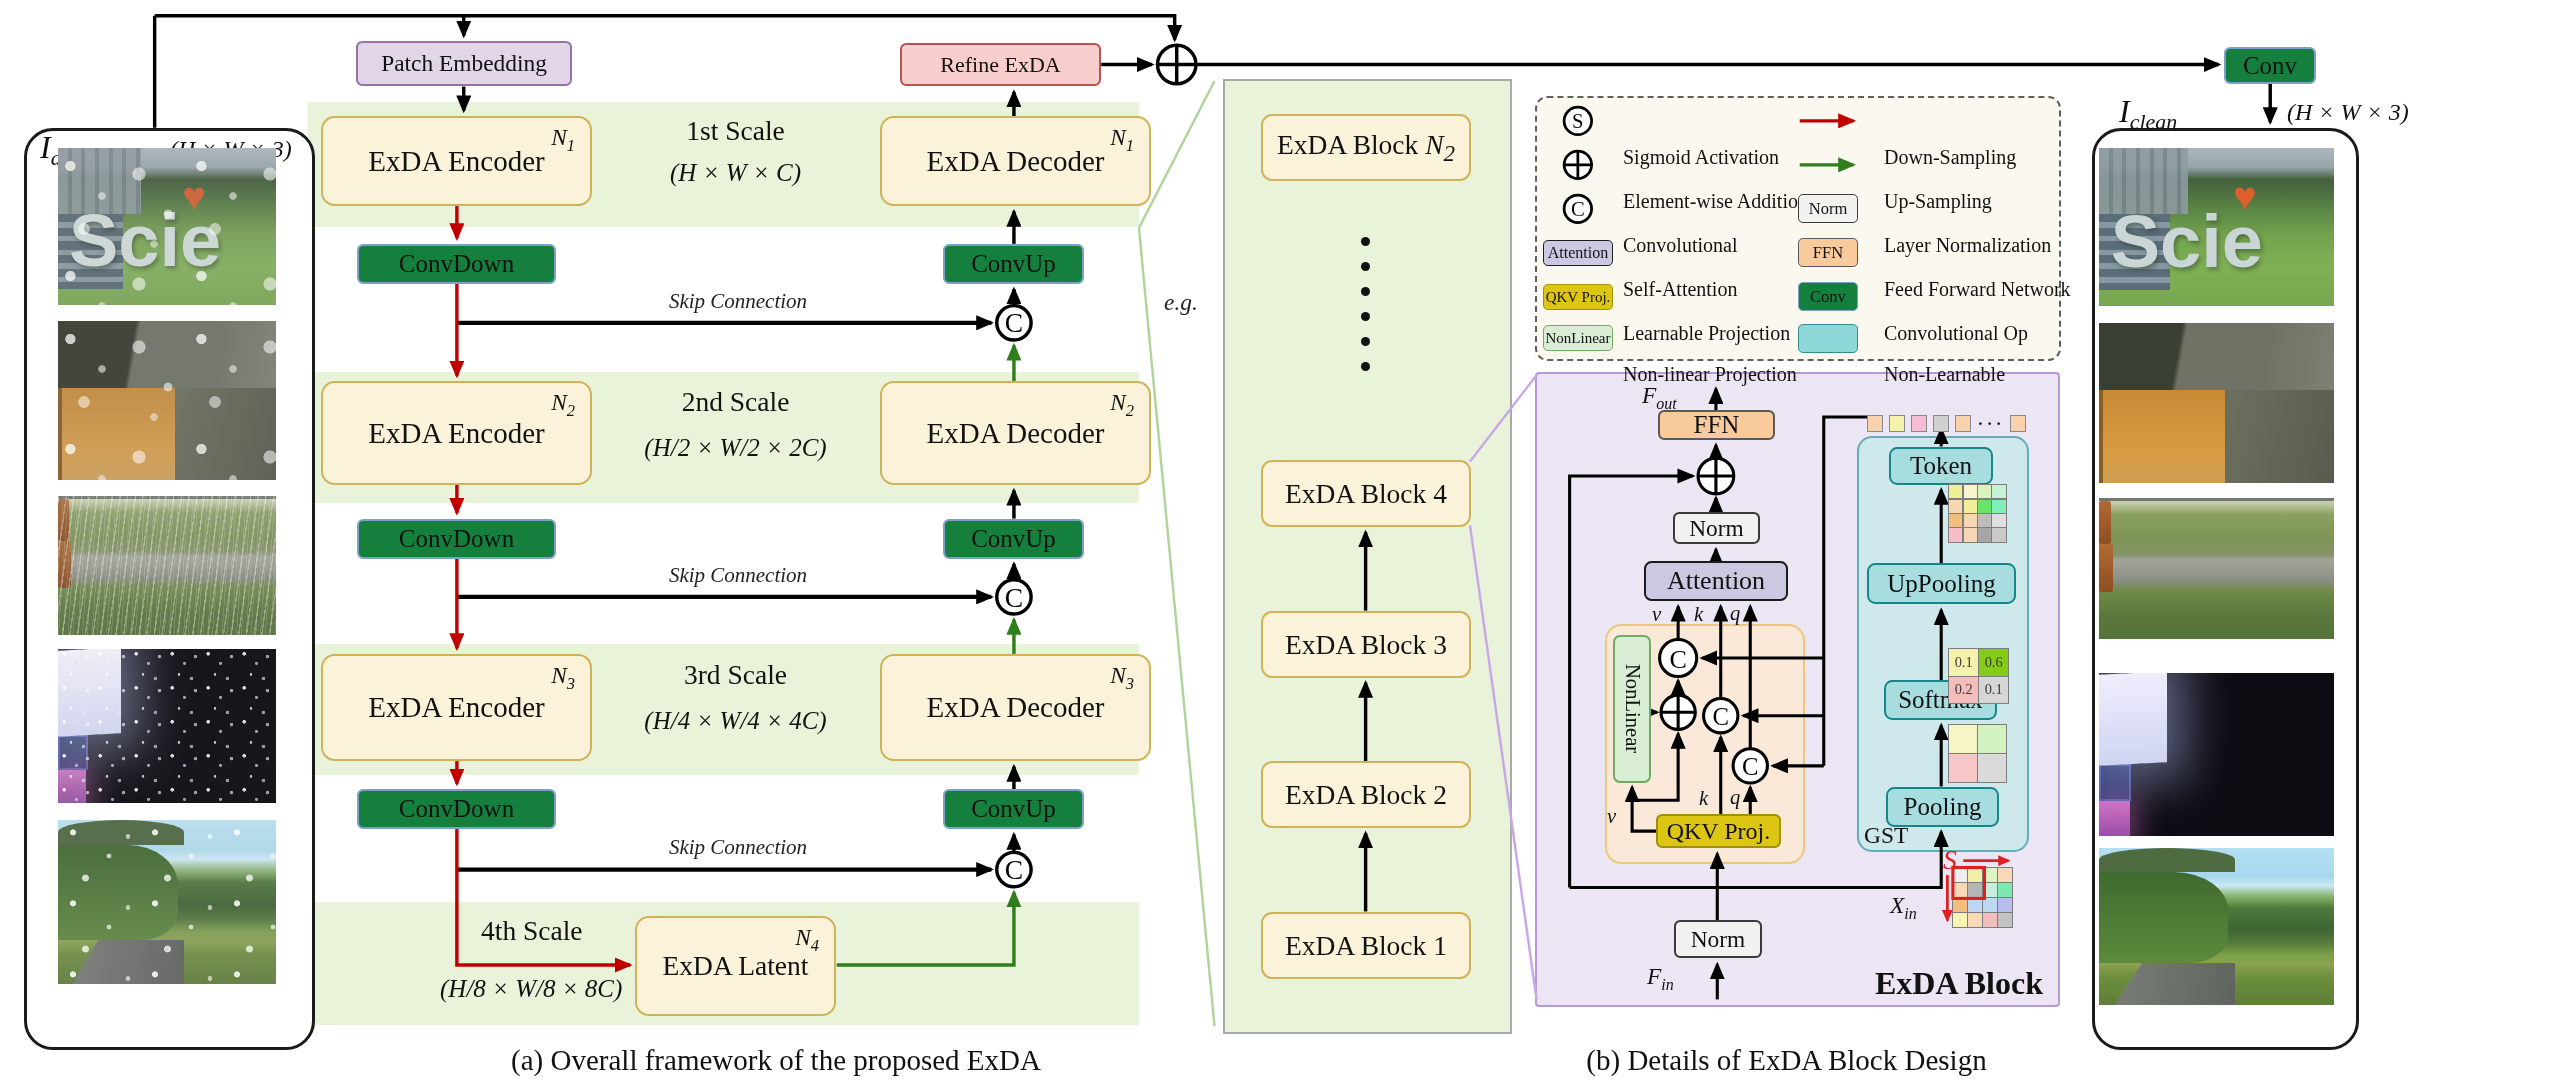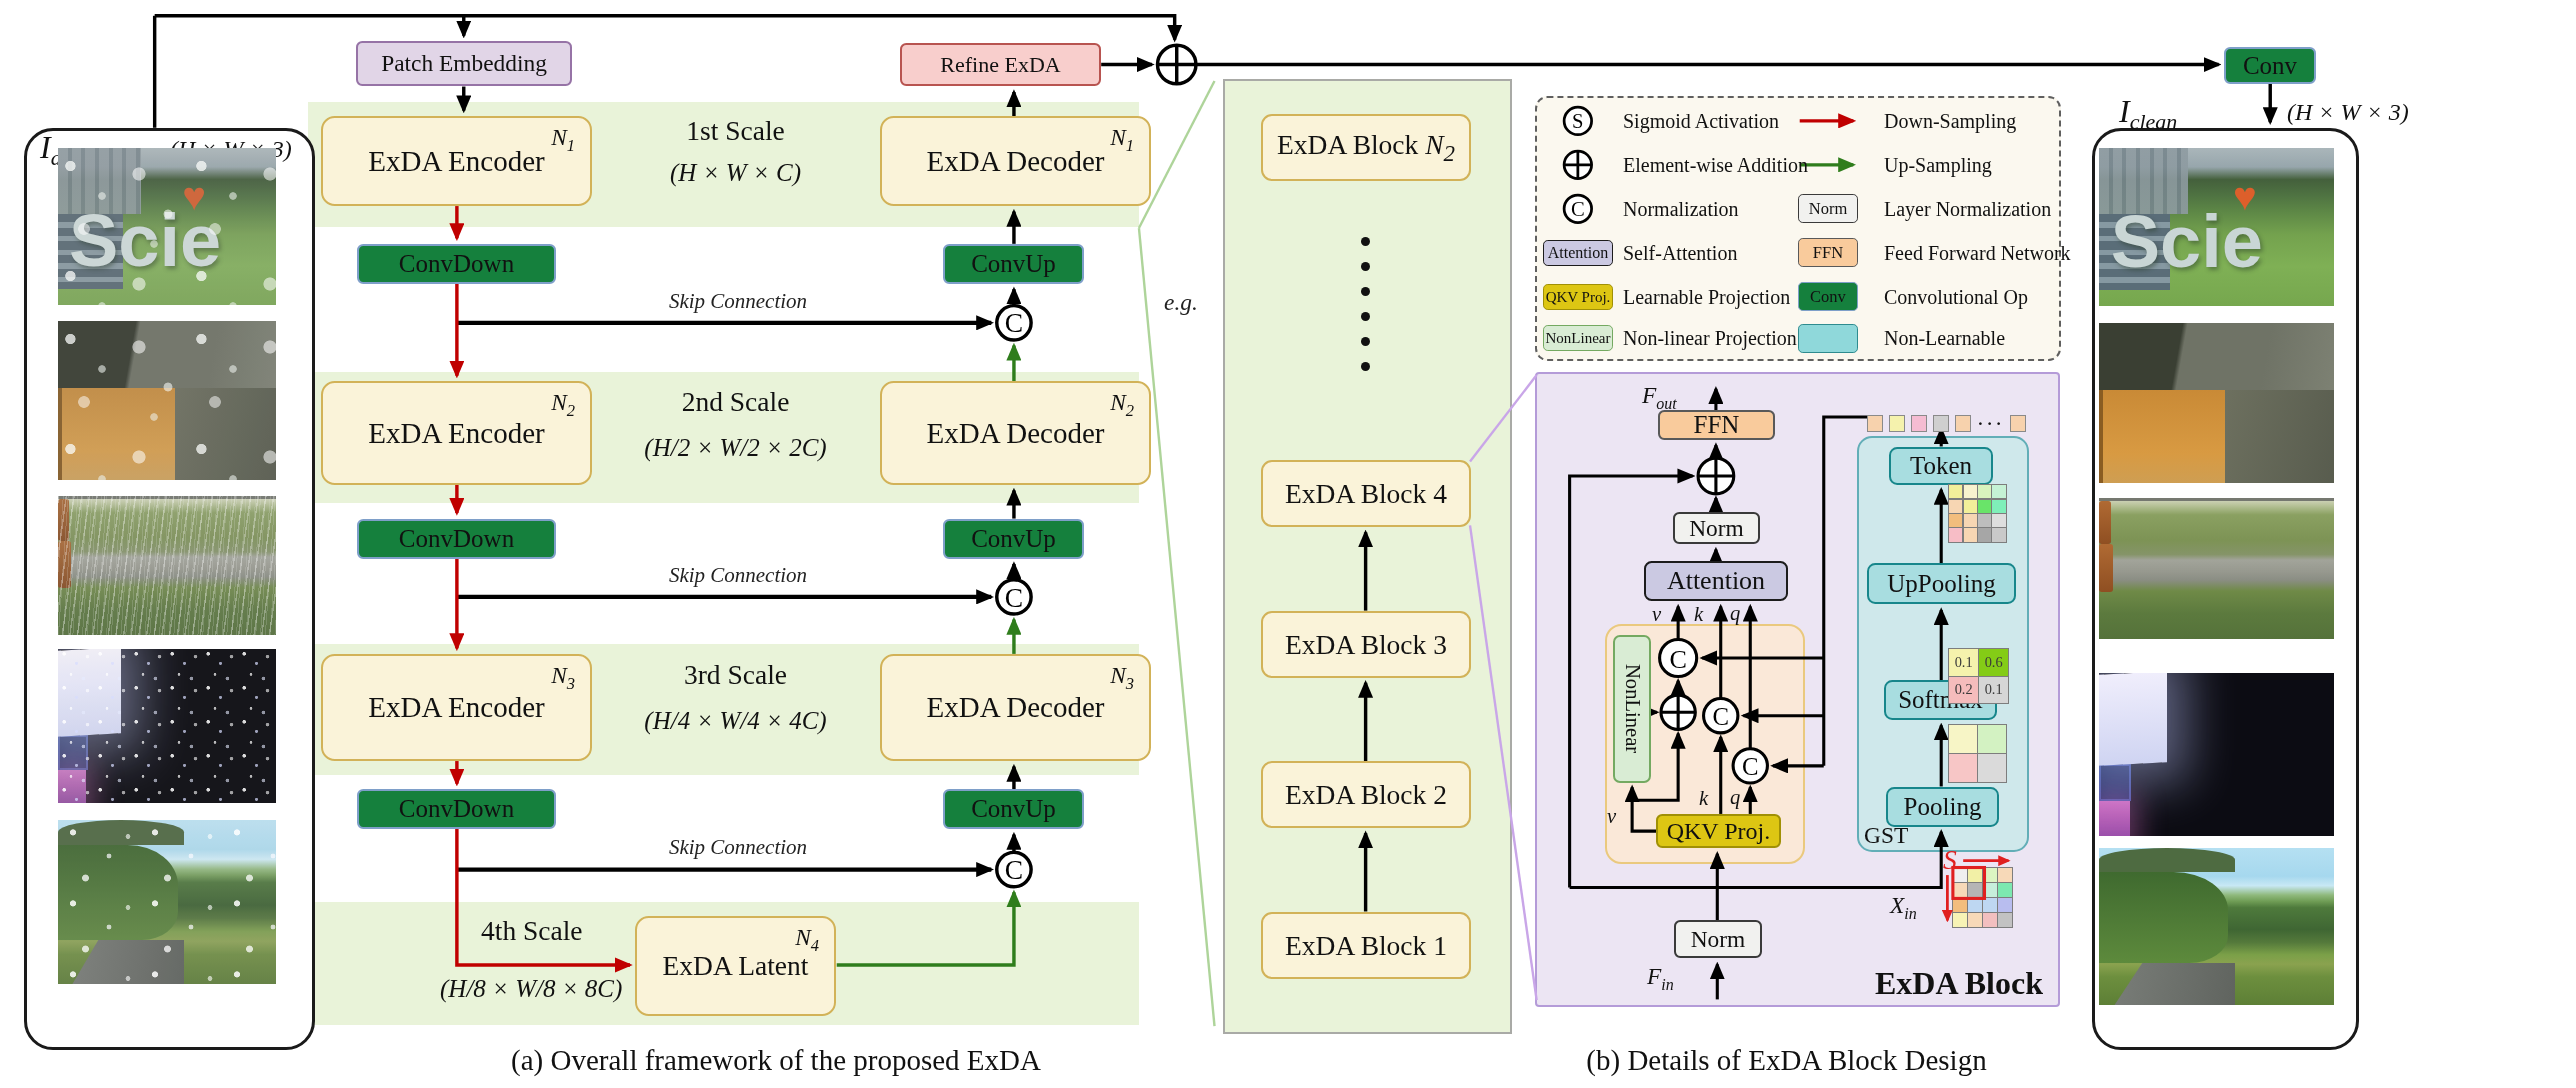--- a/index.html
+++ b/index.html
@@ -39,21 +39,21 @@
   .nlab{position:absolute;top:5.5px;right:15px;font-size:23.4px;font-style:italic;}
   .nlab sub,.sub{font-size:16.5px;}
   sub{font-style:italic;}
   .scale-title{font-size:27.5px;}
   .scale-shape{font-size:25px;font-style:italic;}
   .skip-lab{font-size:21px;font-style:italic;color:#222;}
   .io-lab{font-size:32px;font-style:italic;}
   .io-lab sub{font-size:22px;}
   .shape-lab{font-size:24px;font-style:italic;}
   .cap{font-size:29px;}
-  .legend-lab{font-size:20px;}
+  .legend-lab{font-size:20px;margin-top:36px;}
   .mini{display:flex;align-items:center;justify-content:center;box-sizing:border-box;border-radius:4.8px;font-size:16px;}
   .vkq{font-size:20.6px;font-style:italic;}
   .small-sub{font-size:23.4px;font-style:italic;}
   .small-sub sub{font-size:16px;}
   .exda-block-lab{font-size:32px;font-weight:bold;}
   .gst-lab{font-size:23.4px;}
   .red-s{color:#e02020;font-size:27.5px;font-style:italic;z-index:35;}
   
   .grid{display:grid;z-index:22;}
   .grid .cell{border:1.4px solid #7d7d7d;margin:-0.7px 0 0 -0.7px;display:flex;align-items:center;justify-content:center;
@@ -390,21 +390,21 @@
     </div>
   <div class="fg bx block" style="left:1261px;top:761px;width:210px;height:67px;">
       <span>ExDA Block 2</span>
     </div>
   <div class="fg bx block" style="left:1261px;top:912px;width:210px;height:67px;">
       <span>ExDA Block 1</span>
     </div>
 
   <div class="fg lab legend-lab" style="left:1623px;top:110px;">Sigmoid Activation</div>
   <div class="fg lab legend-lab" style="left:1623px;top:154px;">Element-wise Addition</div>
-  <div class="fg lab legend-lab" style="left:1623px;top:198px;">Normalization</div>
+  <div class="fg lab legend-lab" style="left:1623px;top:198px;">Convolutional</div>
   <div class="fg mini att-bx" style="left:1543px;top:240px;width:70px;height:26px;font-size:16px;border-width:1.7px;">Attention</div>
   <div class="fg lab legend-lab" style="left:1623px;top:242px;">Self-Attention</div>
   <div class="fg mini qkv-bx" style="left:1543px;top:284px;width:70px;height:26px;font-size:15px;border-width:1.7px;">QKV Proj.</div>
   <div class="fg lab legend-lab" style="left:1623px;top:286px;">Learnable Projection</div>
   <div class="fg mini" style="left:1543px;top:325px;width:70px;height:26px;font-size:15px;background:#d9ecd4;border:1.7px solid #74a961;">NonLinear</div>
   <div class="fg lab legend-lab" style="left:1623px;top:327px;">Non-linear Projection</div>
 
   <div class="fg lab legend-lab" style="left:1884px;top:110px;">Down-Sampling</div>
   <div class="fg lab legend-lab" style="left:1884px;top:154px;">Up-Sampling</div>
   <div class="fg mini norm-bx" style="left:1798px;top:194px;width:60px;height:29px;font-size:16.5px;border-width:1.7px;">Norm</div>

